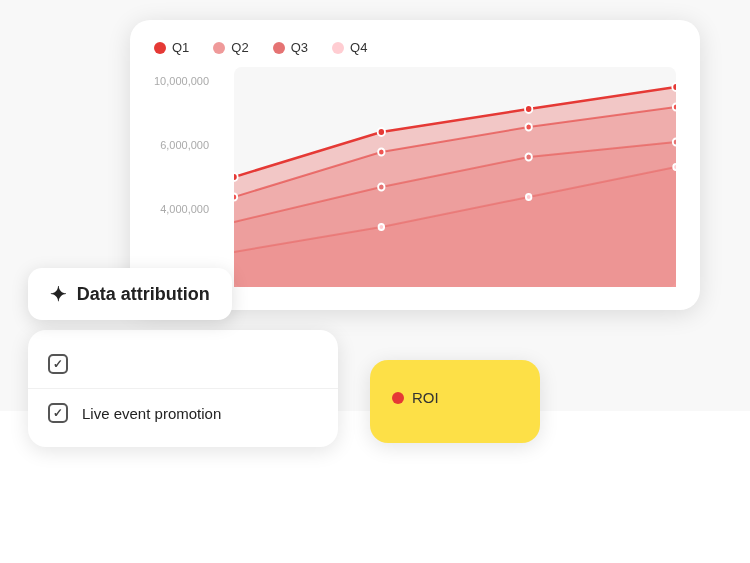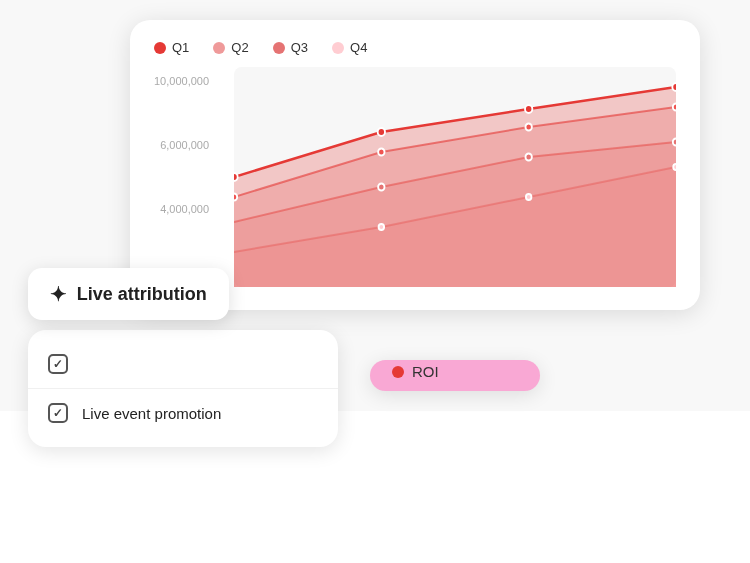--- a/index.html
+++ b/index.html
@@ -154,24 +154,24 @@
       color: #444;
       font-weight: bold;
     }
 
     
     .roi-card {
       position: absolute;
       top: 360px;
       left: 370px;
       width: 170px;
-      background: #f9a8d4;
+      background: #fde047;
       border-radius: 18px;
       box-shadow: 0 4px 20px rgba(0,0,0,0.11);
-      padding: 3px 22px;
+      padding: 29px 22px;
       z-index: 5;
     }
 
     .roi-header {
       display: flex;
       align-items: center;
       gap: 8px;
       font-size: 15px;
       color: #333;
       margin-bottom: 8px;
@@ -268,21 +268,21 @@
 
         <circle cx="160" cy="160" r="3" fill="#ffcdd2" stroke="#fff" stroke-width="2"></circle>
         <circle cx="320" cy="130" r="3" fill="#ffcdd2" stroke="#fff" stroke-width="2"></circle>
         <circle cx="480" cy="100" r="3" fill="#ffcdd2" stroke="#fff" stroke-width="2"></circle>
       </svg>
     </div>
   </div>
 
   <div class="data-attribution">
     <span class="attr-icon">✦</span>
-    <span>Live attribution</span>
+    <span>Data attribution</span>
   </div>
 
   <div class="checklist-card">
     <div class="checklist-item">
       <div class="checkbox checked">
         <span class="checkmark">✓</span>
       </div>
     </div>
     <div class="checklist-item">
       <div class="checkbox checked">

